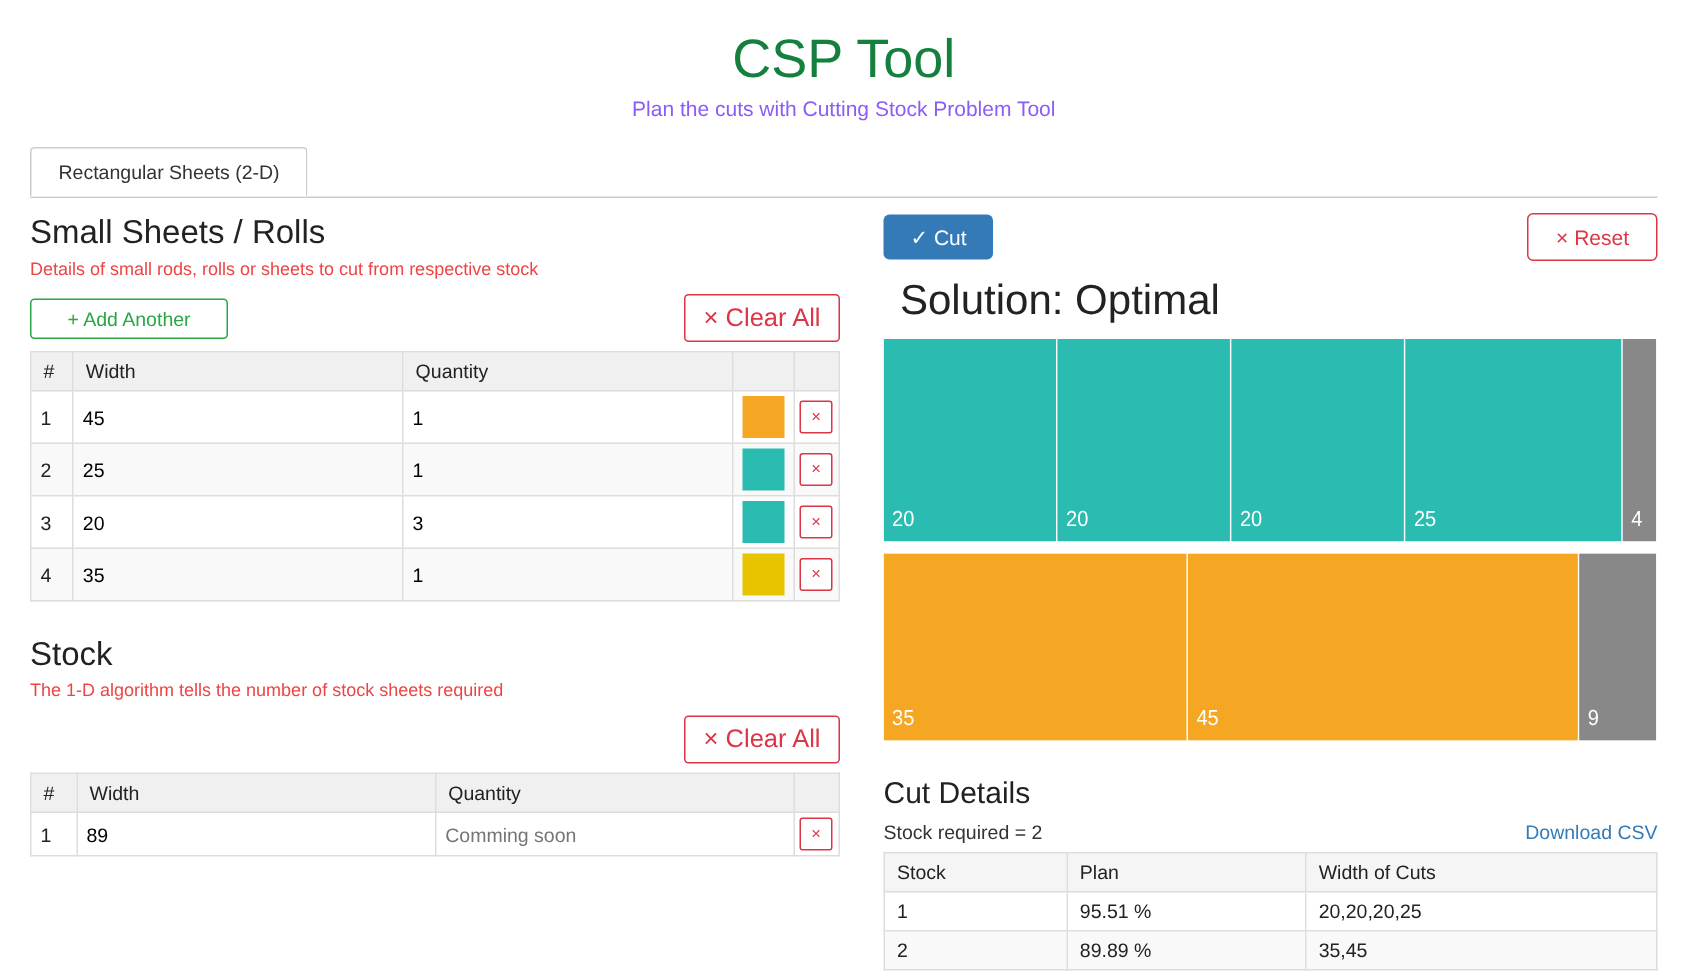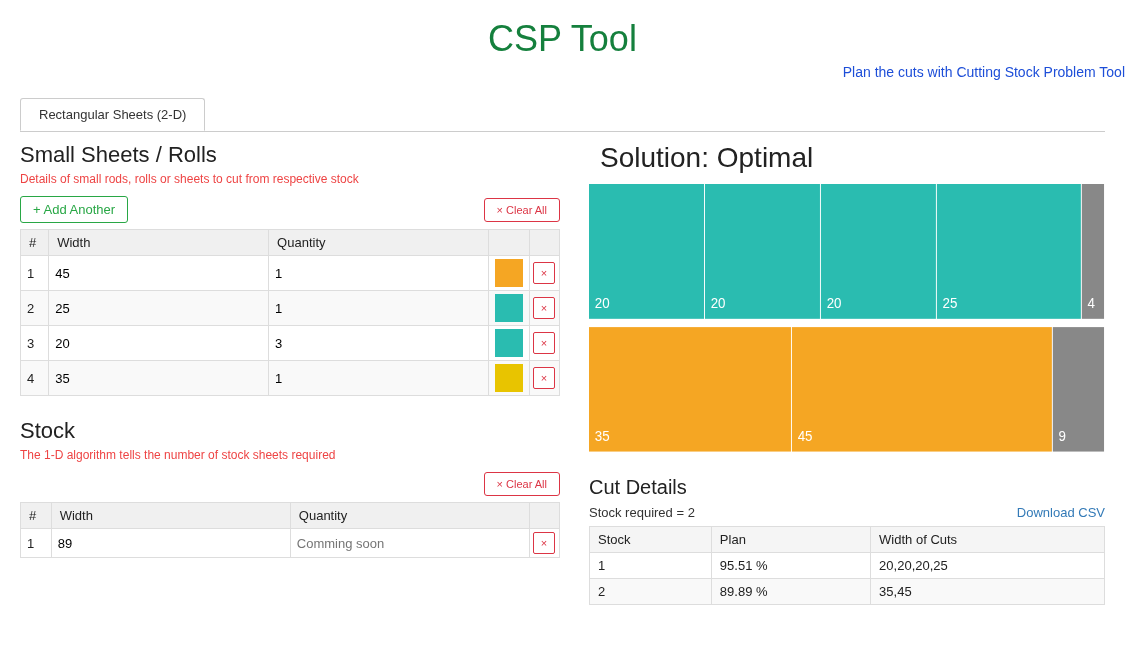--- a/index.html
+++ b/index.html
@@ -1,38 +1,38 @@
 <!DOCTYPE html>
 <html><head>
   <meta charset="utf-8">
   <style>
     * { box-sizing: border-box; margin: 0; padding: 0; }
     body { font-family: Arial, sans-serif; background: #fff; color: #222; font-size: 14px; }
     
     .page-header { text-align: center; padding: 18px 0 8px; }
     .page-title { font-size: 36px; font-weight: 300; color: #15803d; }
-    .page-subtitle { font-size: 14px; color: #1d4ed8; margin-top: 4px; text-align: right; }
+    .page-subtitle { font-size: 14px; color: #8b5cf6; margin-top: 4px; }
     
     .tabs { display: flex; border-bottom: 1px solid #ccc; margin: 10px 20px 0; }
     .tab { padding: 8px 18px; border: 1px solid #ccc; border-bottom: none; cursor: pointer; background: #f8f8f8; font-size: 13px; margin-right: 2px; border-radius: 3px 3px 0 0; }
     .tab.active { background: #fff; border-bottom: 1px solid #fff; font-weight: normal; color: #333; }
     
     .main-content { display: flex; padding: 0 10px; gap: 9px; }
     
     .left-panel { width: 560px; min-width: 560px; padding: 10px 10px; }
     .right-panel { flex: 1; padding: 10px 10px; }
     
     .section-title { font-size: 22px; font-weight: 300; margin-bottom: 4px; color: #222; }
     .section-desc { font-size: 12px; color: #e44; margin-bottom: 10px; }
     
     .toolbar { display: flex; justify-content: space-between; align-items: center; margin-bottom: 6px; }
     
-    .btn-add { background: #fff; border: 1px solid #28a745; color: #28a745; padding: 5px 12px; border-radius: 3px; cursor: pointer; font-size: 13px; }
-    
-    .btn-clear { background: #fff; border: 1px solid #dc3545; color: #dc3545; padding: 5px 12px; border-radius: 3px; cursor: pointer; font-size: 11px; margin-left: 20px; }
+    .btn-add { background: #fff; border: 1px solid #28a745; color: #28a745; padding: 5px 24px; border-radius: 3px; cursor: pointer; font-size: 13px; }
+    
+    .btn-clear { background: #fff; border: 1px solid #dc3545; color: #dc3545; padding: 5px 12px; border-radius: 3px; cursor: pointer; font-size: 17px; margin-left: 20px; }
     
     .data-table { width: 100%; border-collapse: collapse; font-size: 13px; }
     .data-table th { background: #f0f0f0; border: 1px solid #ddd; padding: 5px 8px; text-align: left; font-weight: normal; }
     .data-table td { border: 1px solid #ddd; padding: 3px 6px; }
     .data-table tr:nth-child(even) { background: #f9f9f9; }
     .data-table tr:nth-child(odd) { background: #fff; }
     
     .color-cell { width: 28px; padding: 0; }
     .color-swatch { width: 28px; height: 28px; display: block; }
     
@@ -173,20 +173,24 @@
                 <button class="del-btn">×</button>
               </td>
     </tr>
           </tbody>
       </table>
     </div>
   </div>
 
   <div class="right-panel">
 
+    <div class="cut-toolbar">
+      <button class="btn-cut">✓ Cut</button>
+      <button class="btn-reset">× Reset</button>
+    </div>
 
     <h2 class="solution-title">Solution: Optimal</h2>
 
     <div class="chart-container">
       <svg class="chart-svg" id="chart-svg" viewBox="0 0 540 270" preserveAspectRatio="none">
           <rect x="0" y="0" width="120.34831460674157" height="130" fill="#2abcb0"></rect>
           <text x="6" y="120" fill="#fff" font-size="14" font-family="Arial">20</text>
           <rect x="121.34831460674157" y="0" width="120.34831460674157" height="130" fill="#2abcb0"></rect>
           <text x="127.34831460674157" y="120" fill="#fff" font-size="14" font-family="Arial">20</text>
           <rect x="242.69662921348313" y="0" width="120.34831460674157" height="130" fill="#2abcb0"></rect>

